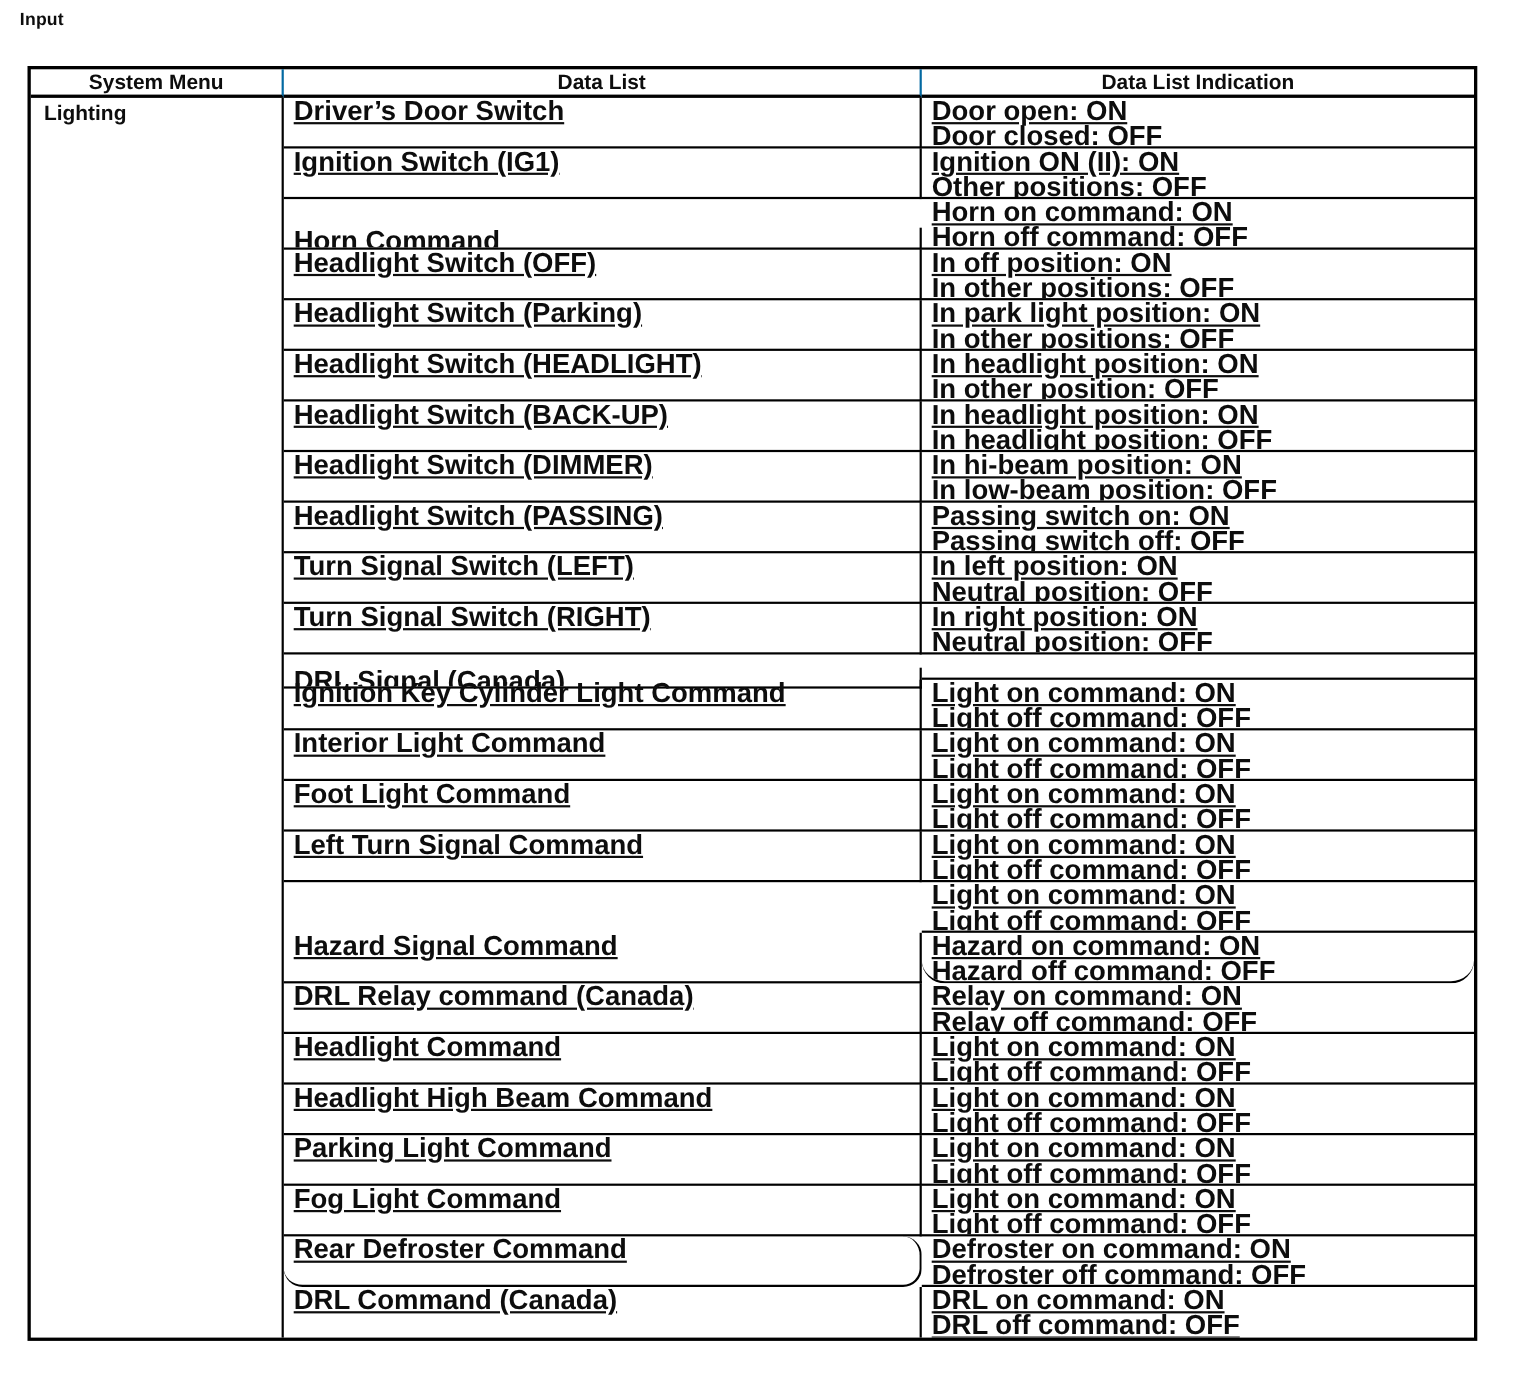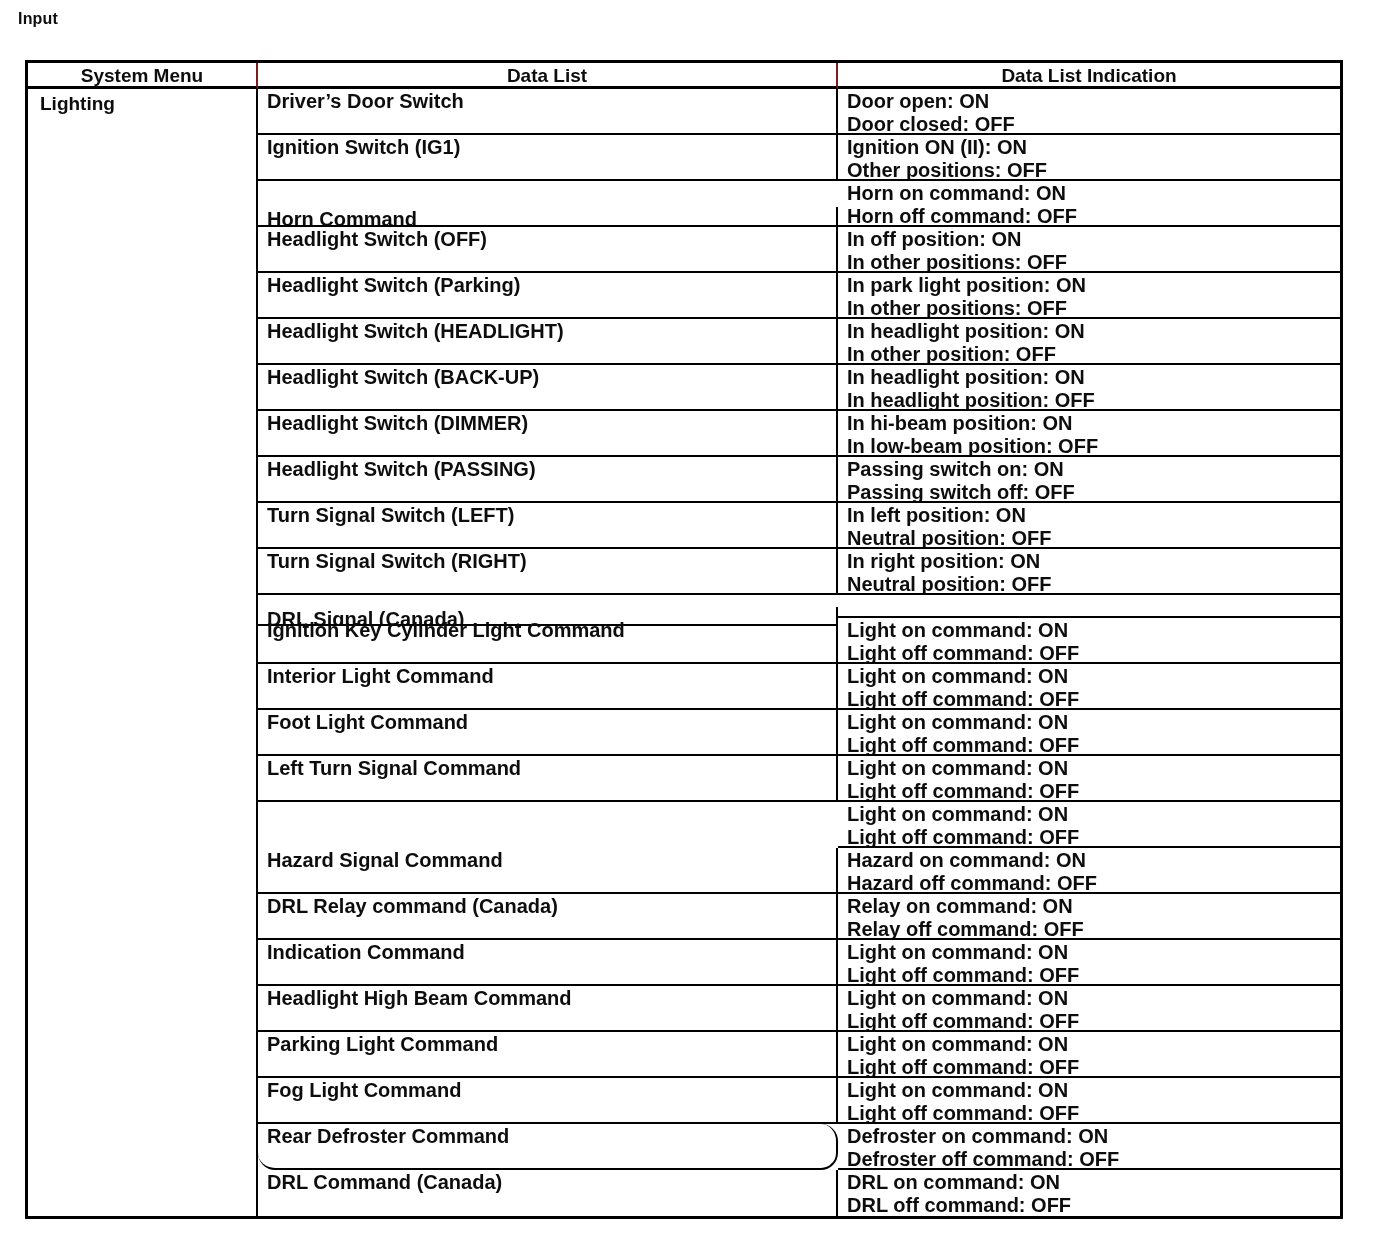--- a/index.html
+++ b/index.html
@@ -32,37 +32,38 @@
   .tbl > div { box-sizing: border-box; }
   .hdr {
     font-weight: bold;
     font-size: 19px;
     text-align: center;
     line-height: 25px;
     border-bottom: 3px solid #000000;
     white-space: nowrap;
     overflow: hidden;
   }
-  .hdr.c1, .hdr.c2 { border-right: 2px solid #7f1d1d; }
+  .hdr.c1, .hdr.c2 { border-right: 2px solid #0369a1; }
   .menucell {
     grid-column: 1;
     border-right: 2px solid #000000;
     font-size: 19px;
     font-weight: 600;
     padding: 3px 12px;
     line-height: 23px;
   }
   .cell {
-    font-size: 20px;
+    font-size: 25px;
     font-weight: 600;
     line-height: 23px;
     padding: 1px 9px 16px 9px;
     border-bottom: 2px solid #000000;
     overflow: hidden;
     white-space: nowrap;
+    text-decoration: underline;
   }
   .cell.dl { border-right: 2px solid #000000; }
   .cell.last { border-bottom: none; }
 </style>
 </head>
 <body>
 
 <div class="page">
   <div class="title">Input</div>
 
@@ -180,33 +181,33 @@
         <div>Light on command: ON</div>
         <div>Light off command: OFF</div>
       </div>
       <div class="cell ind" style="grid-area: 18 / 3;">
         <div>Light on command: ON</div>
         <div>Light off command: OFF</div>
       </div>
       <div class="cell dl" style="grid-area: 19 / 2;">
         <div>Hazard Signal Command</div>
       </div>
-      <div class="cell ind" style="grid-area: 19 / 3;">
+      <div class="cell ind" style="grid-area: 19 / 3; border-radius: 21px;">
         <div>Hazard on command: ON</div>
         <div>Hazard off command: OFF</div>
       </div>
       <div class="cell dl" style="grid-area: 20 / 2;">
         <div>DRL Relay command (Canada)</div>
       </div>
       <div class="cell ind" style="grid-area: 20 / 3;">
         <div>Relay on command: ON</div>
         <div>Relay off command: OFF</div>
       </div>
       <div class="cell dl" style="grid-area: 21 / 2;">
-        <div>Indication Command</div>
+        <div>Headlight Command</div>
       </div>
       <div class="cell ind" style="grid-area: 21 / 3;">
         <div>Light on command: ON</div>
         <div>Light off command: OFF</div>
       </div>
       <div class="cell dl" style="grid-area: 22 / 2;">
         <div>Headlight High Beam Command</div>
       </div>
       <div class="cell ind" style="grid-area: 22 / 3;">
         <div>Light on command: ON</div>

